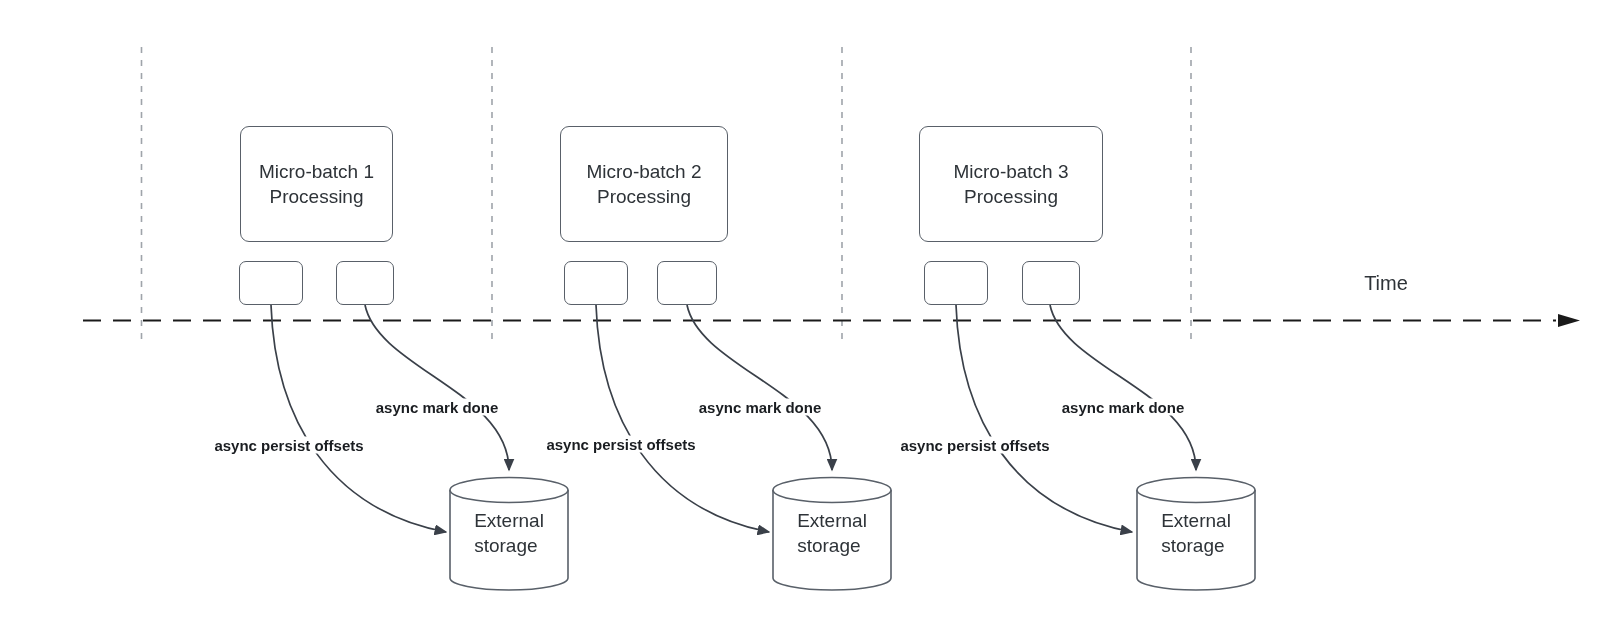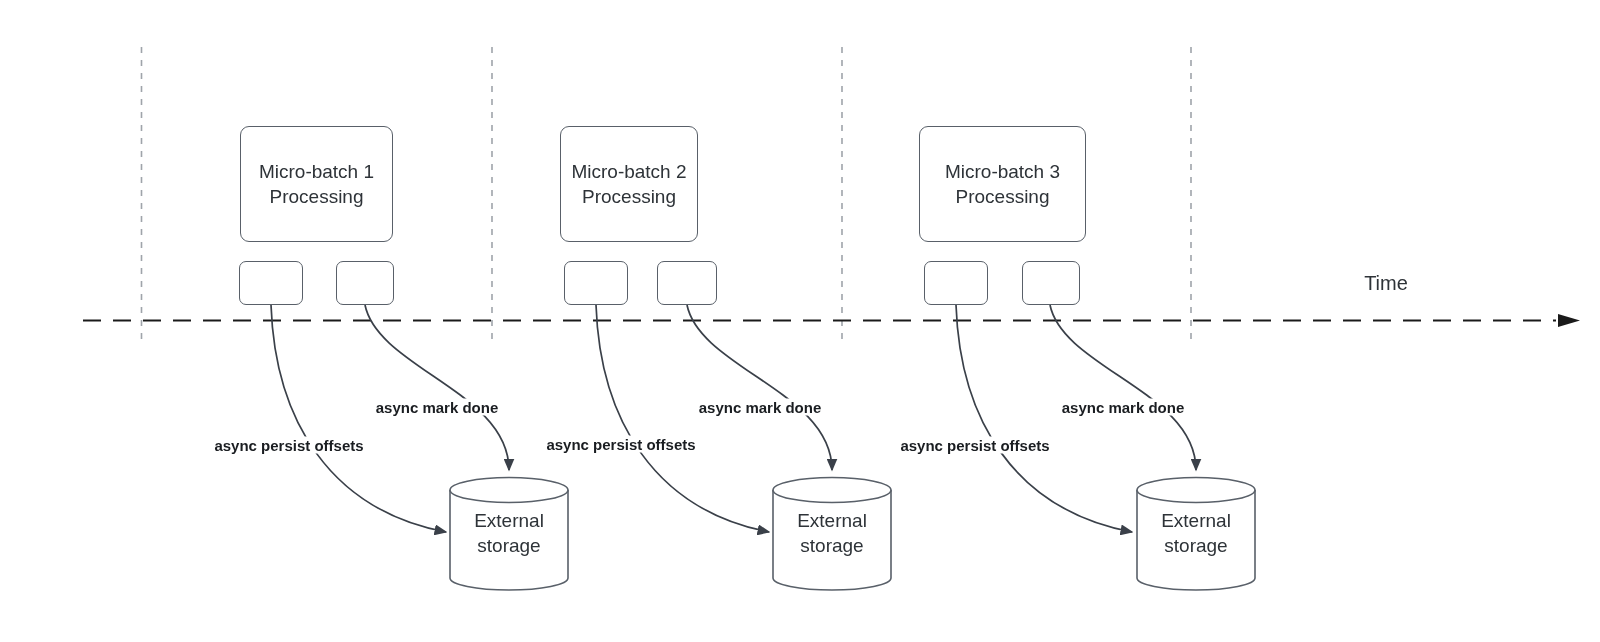--- a/index.html
+++ b/index.html
@@ -34,21 +34,21 @@
     position:absolute;box-sizing:border-box;background:#fff;
     border:1.6px solid var(--shape-stroke,#596069);border-radius:7px;
   }
   .bold-label{
     position:absolute;transform:translate(-50%,-50%);
     font-size:15px;font-weight:bold;color:var(--bold-label,#1a1d21);
     background:#fff;padding:0 3px;white-space:nowrap;margin-top:18px;
   }
   .storage-label{
     position:absolute;transform:translateX(-50%);
-    font-size:19px;line-height:25px;color:var(--text,#2e3338);text-align:center;
+    font-size:19px;line-height:25px;color:var(--text,#2e3338);
     white-space:nowrap;
   }
   .time-label{
     position:absolute;transform:translate(-50%,-50%);
     font-size:20px;color:var(--text,#2e3338);white-space:nowrap;margin-top:12px;
   }
 </style>
 </head>
 <body>
 
@@ -98,34 +98,34 @@
   </div>
   <div class="small-box" style="left:239px;top:261px;width:64px;height:44px;"></div>
   <div class="small-box" style="left:336px;top:261px;width:58px;height:44px;"></div>
   <div class="bold-label" style="left:289px;top:427px;">async persist offsets</div>
   <div class="bold-label" style="left:437px;top:389px;">async mark done</div>
   <div class="storage-label" style="left:509px;top:508px;">
     <div>External</div>
     <div>storage</div>
   </div>
 
-  <div class="big-box" style="left:560px;top:126px;width:138px;height:116px;">
+  <div class="big-box" style="left:560px;top:126px;width:168px;height:116px;">
     <span>Micro-batch 2</span>
     <span>Processing</span>
   </div>
   <div class="small-box" style="left:564px;top:261px;width:64px;height:44px;"></div>
   <div class="small-box" style="left:657px;top:261px;width:60px;height:44px;"></div>
   <div class="bold-label" style="left:621px;top:426px;">async persist offsets</div>
   <div class="bold-label" style="left:760px;top:389px;">async mark done</div>
   <div class="storage-label" style="left:832px;top:508px;">
     <div>External</div>
     <div>storage</div>
   </div>
 
-  <div class="big-box" style="left:919px;top:126px;width:167px;height:116px;">
+  <div class="big-box" style="left:919px;top:126px;width:184px;height:116px;">
     <span>Micro-batch 3</span>
     <span>Processing</span>
   </div>
   <div class="small-box" style="left:924px;top:261px;width:64px;height:44px;"></div>
   <div class="small-box" style="left:1022px;top:261px;width:58px;height:44px;"></div>
   <div class="bold-label" style="left:975px;top:427px;">async persist offsets</div>
   <div class="bold-label" style="left:1123px;top:389px;">async mark done</div>
   <div class="storage-label" style="left:1196px;top:508px;">
     <div>External</div>
     <div>storage</div>

